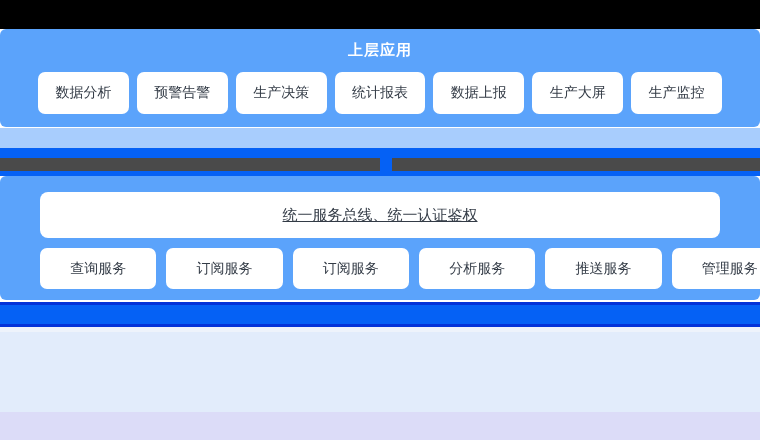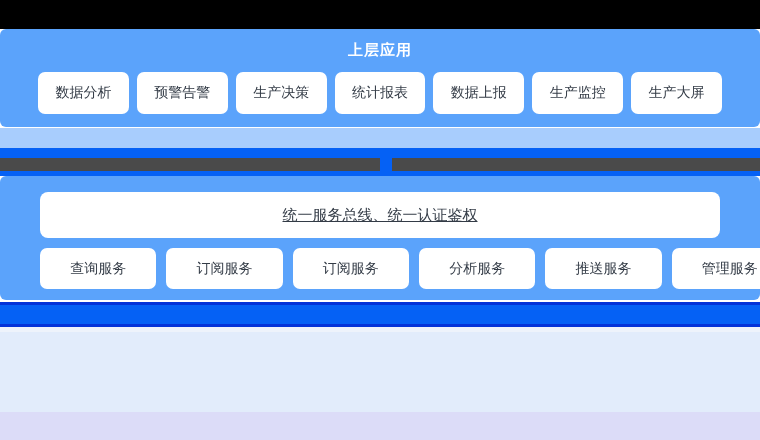--- a/index.html
+++ b/index.html
@@ -214,24 +214,24 @@
       <div class="chip">
         <span>生产决策</span>
       </div>
       <div class="chip">
         <span>统计报表</span>
       </div>
       <div class="chip">
         <span>数据上报</span>
       </div>
       <div class="chip">
+        <span>生产大屏</span>
+      </div>
+      <div class="chip">
         <span>生产监控</span>
-      </div>
-      <div class="chip">
-        <span>生产大屏</span>
       </div>
     </div>
   </div>
 
   <div class="sep-lightblue"></div>
   <div class="sep-brightblue"></div>
   <div class="sep-dark">
     <div class="sep-dark-marker"></div>
     <div class="sep-dark-label"></div>
   </div>

